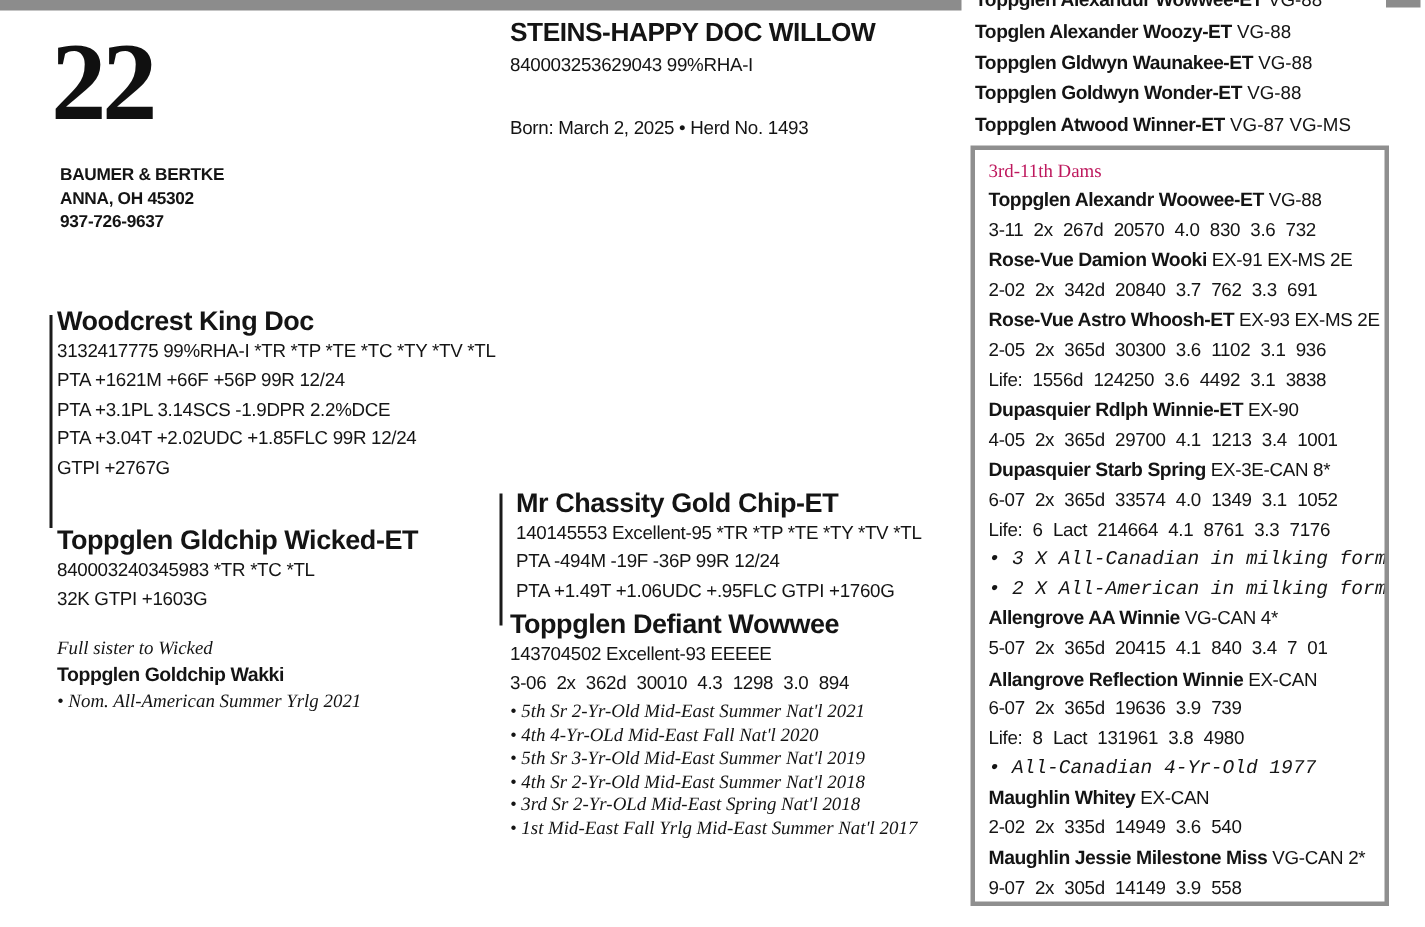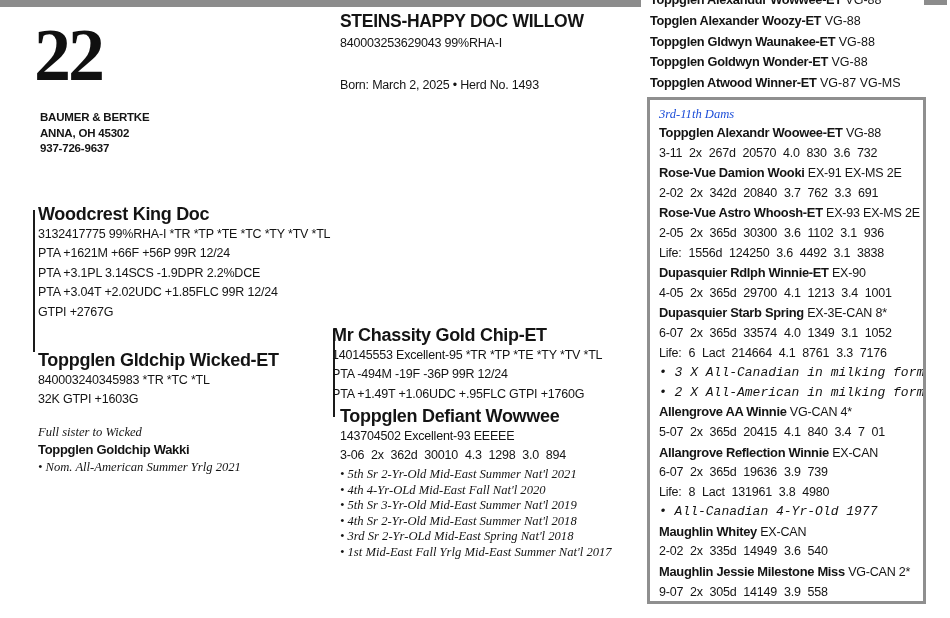--- a/index.html
+++ b/index.html
@@ -38,22 +38,22 @@
     font-size:12.6px;line-height:15.6px;}
   
   .rtop{left:650px;top:-10px;font-size:12.5px;line-height:20.8px;white-space:nowrap;}
   .rtop .b{font-weight:bold;font-size:12.8px;letter-spacing:-0.3px;}
   
   .damsbox{
     left:647px;top:97px;width:279px;height:507px;box-sizing:border-box;
     border:3px solid #8f8f8f;background:#ffffff;padding:6px 6px 0 9px;
     white-space:nowrap;overflow:hidden;
   }
-  .bx-title{font-family:"Liberation Serif",serif;font-style:italic;
-    font-size:12.6px;line-height:17px;color:#1d4ed8;}
+  .bx-title{font-family:"Liberation Serif",serif;
+    font-size:12.6px;line-height:17px;color:#be185d;}
   .bx-line{font-size:12.5px;line-height:19.6px;letter-spacing:-0.2px;}
   .bx-line .b{font-weight:bold;font-size:12.9px;letter-spacing:-0.3px;}
   .bx-data{word-spacing:3.5px;}
   .bx-bullet{font-family:Liberation Mono, monospace;font-style:italic;
     font-size:13px;letter-spacing:0;}
 </style>
 </head>
 <body>
 
 <div class="page">
@@ -90,21 +90,21 @@
     <div>840003240345983 *TR *TC *TL</div>
     <div>32K GTPI +1603G</div>
   </div>
 
   <div class="abs sister">
     <div class="ital">Full sister to Wicked</div>
     <div class="sname">Toppglen Goldchip Wakki</div>
     <div class="ital">• Nom. All-American Summer Yrlg 2021</div>
   </div>
 
-  <div class="abs pblock" style="left:332px;top:326px;">
+  <div class="abs pblock" style="left:344px;top:326px;">
     <div class="bname">Mr Chassity Gold Chip-ET</div>
     <div>140145553 Excellent-95 *TR *TP *TE *TY *TV *TL</div>
     <div>PTA -494M -19F -36P 99R 12/24</div>
     <div>PTA +1.49T +1.06UDC +.95FLC GTPI +1760G</div>
   </div>
 
   <div class="abs pblock" style="left:340px;top:407px;">
     <div class="bname">Toppglen Defiant Wowwee</div>
     <div>143704502 Excellent-93 EEEEE</div>
     <div class="stats">3-06 2x 362d 30010 4.3 1298 3.0 894</div>

